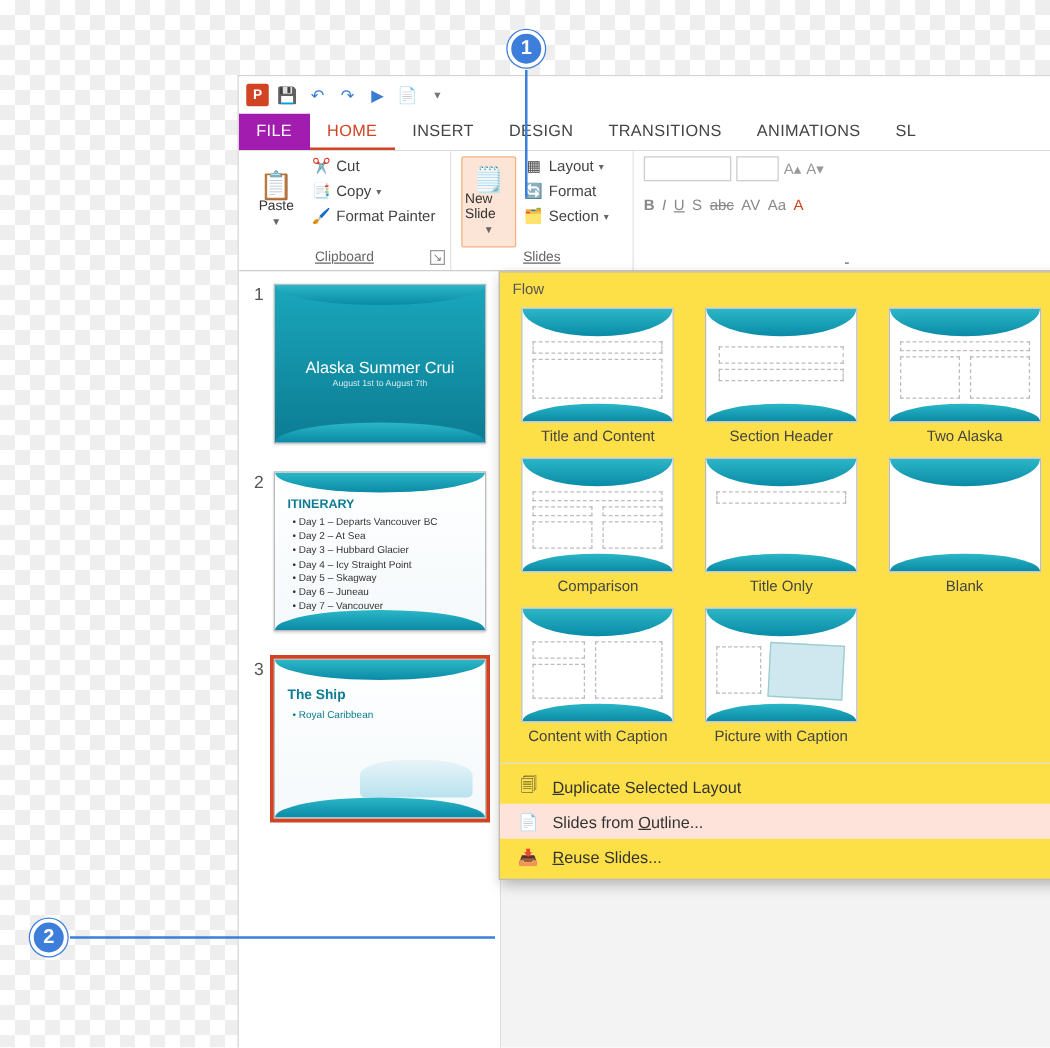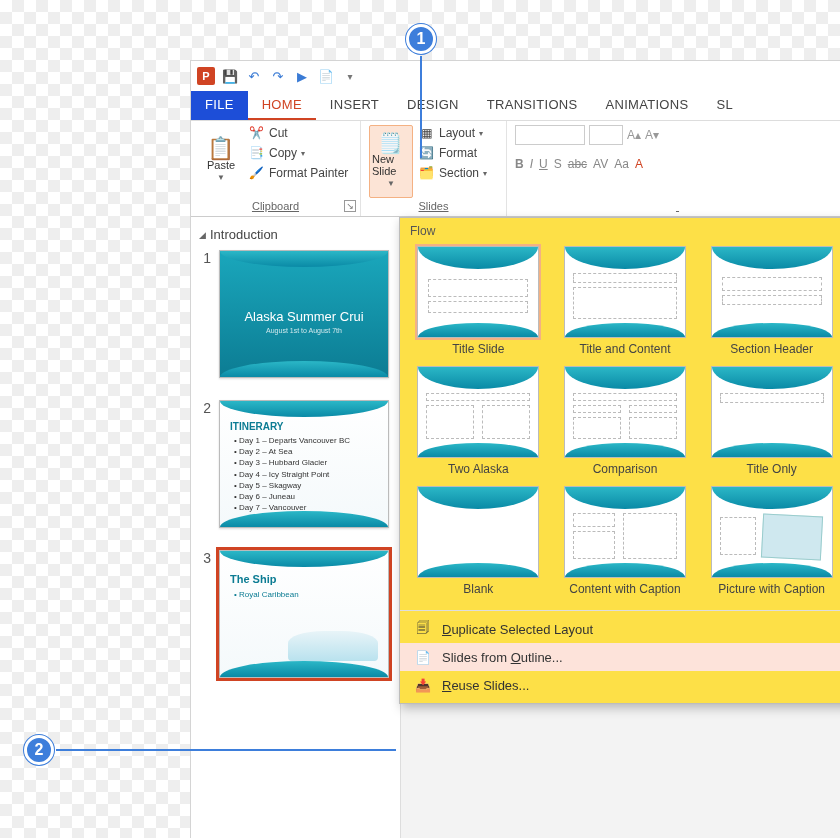--- a/index.html
+++ b/index.html
@@ -14,21 +14,21 @@
     background-position: 0 0, 0 12px, 12px -12px, -12px 0;
   }
   .app { position: absolute; left:190px; top:60px; width:660px; height:780px; background:#fff; border:1px solid #d4d4d4; overflow:hidden; }
   
   .qat { height:30px; display:flex; align-items:center; gap:6px; padding:4px 6px; background:#fff; }
   .qat .ic { width:18px; height:18px; display:flex; align-items:center; justify-content:center; font-size:13px; }
   .logo { width:18px; height:18px; background:#d04423; color:#fff; font-size:11px; font-weight:bold; display:flex; align-items:center; justify-content:center; border-radius:2px;}
   
   .tabs { display:flex; height:30px; border-bottom:1px solid #ddd; }
   .tab { padding:6px 14px 4px; font-size:13px; letter-spacing:.3px; color:#444; cursor:pointer; }
-  .tab.file { background:#1d4ed8; color:#fff; }
+  .tab.file { background:#a21caf; color:#fff; }
   .tab.active { color:#d04423; border-bottom:2px solid #d04423; }
   
   .ribbon { display:flex; height:96px; border-bottom:1px solid #ccc; background:#fff; }
   .group { border-right:1px solid #e3e3e3; padding:4px 8px 2px; display:flex; flex-direction:column; position:relative; }
   .group-body { display:flex; gap:6px; flex:1; }
   .group-label { text-align:center; font-size:11px; color:#666; padding:2px 0;text-decoration:underline; }
   .bigbtn { display:flex; flex-direction:column; align-items:center; justify-content:center; gap:2px; width:44px; font-size:11px; color:#333; cursor:pointer; padding:2px;}
   .bigbtn.highlight { background:#fce4d6; border:1px solid #f4b183; border-radius:2px; }
   .col { display:flex; flex-direction:column; gap:4px; font-size:12px; }
   .col .row { display:flex; align-items:center; gap:4px; color:#444; cursor:pointer; white-space:nowrap; }
@@ -183,23 +183,20 @@
           <span>Aa</span>
           <span style="color:#d04423">A</span>
         </div>
       </div>
       <div class="group-label">&nbsp;</div>
     </div>
   </div>
 
   <div class="workspace">
     <div class="outline">
-      <div class="section-title">
-          <span>Introduction</span>
-        </div>
 
       <div class="slideitem">
         <div class="slidenum">1</div>
         <div class="thumb teal">
           <div class="wave top"></div>
           <div class="title" style="top:58px; text-align:center; font-size:13px;">Alaska Summer Crui</div>
           <div class="title" style="top:76px; text-align:center; font-size:7px; opacity:.8">August 1st to August 7th</div>
           <div class="wave bot"></div>
         </div>
       </div>
@@ -236,29 +233,20 @@
       </div>
     </div>
     <div style="flex:1; background:#f3f3f3"></div>
   </div>
 
   <div class="gallery">
     <div class="gal-title">Flow</div>
     <div class="gal-grid">
 
       <div class="gal-item">
-        <div class="gal-thumb sel">
-            <div class="wave top"></div>
-          <div class="ph" style="left:10px;right:10px;top:32px;height:18px"></div>
-          <div class="ph" style="left:10px;right:10px;top:54px;height:12px"></div>
-          <div class="wave bot"></div>
-          </div>
-        <span>Title Slide</span>
-      </div>
-      <div class="gal-item">
         <div class="gal-thumb">
             <div class="wave top"></div>
           <div class="ph" style="left:8px;right:8px;top:26px;height:10px"></div>
           <div class="ph" style="left:8px;right:8px;top:40px;bottom:18px"></div>
           <div class="wave bot"></div>
           </div>
         <span>Title and Content</span>
       </div>
       <div class="gal-item">
         <div class="gal-thumb">

